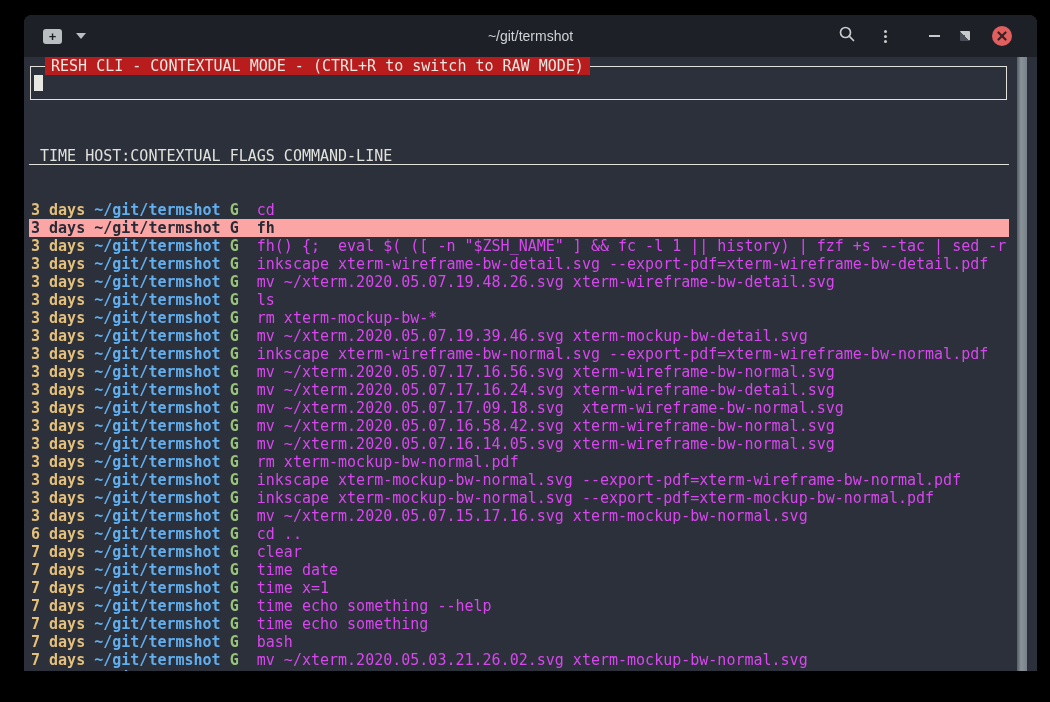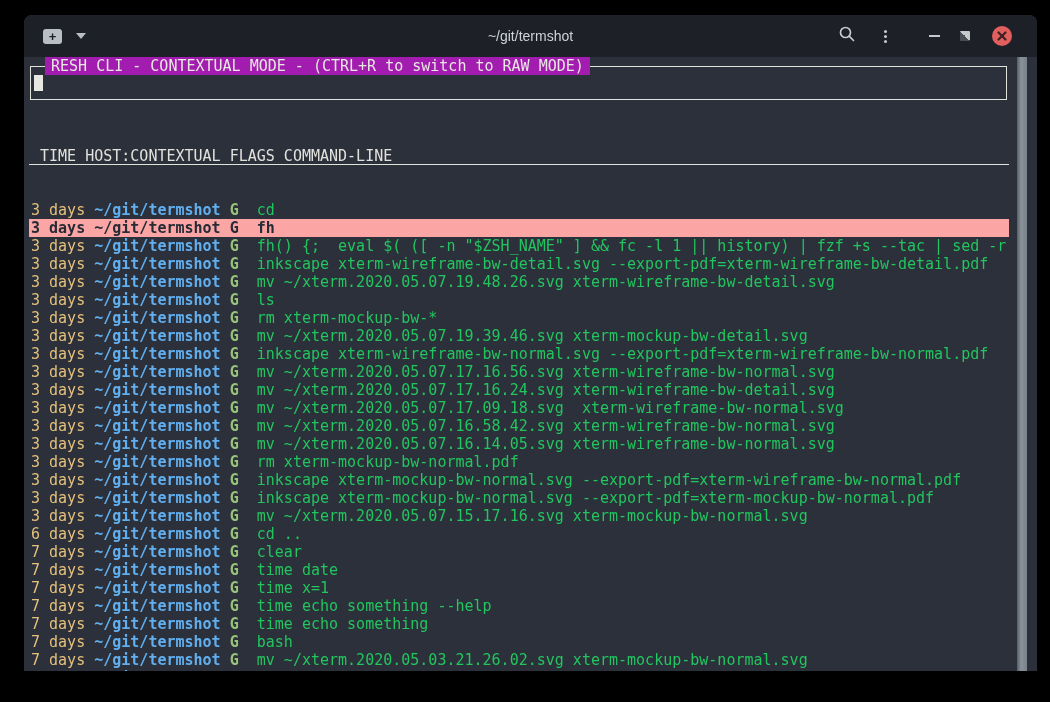--- a/index.html
+++ b/index.html
@@ -47,31 +47,31 @@
   .term{position:absolute;top:42px;left:0;right:0;bottom:0;font-size:15px;line-height:18px;color:#e2e2dc;}
   .scrollbar{
     position:absolute;top:0;bottom:0;right:10px;width:10px;
     background:linear-gradient(90deg,#565e66,#8a9399 40%,#78818a);
   }
   .frame{
     position:absolute;left:6px;top:9px;width:977px;height:34px;
     border:1px solid #e2e2dc;box-sizing:border-box;
   }
   .frame-title{
-    position:absolute;left:14px;top:-10px;background:#a21caf;padding:0 6px;
+    position:absolute;left:14px;top:-10px;background:#b91c1c;padding:0 6px;
     color:#e8e8e2;white-space:pre;
   }
   .cursor{position:absolute;left:3px;top:8px;width:9px;height:16px;background:#e8e8e2;}
   .grid{position:absolute;left:5px;top:54px;width:980px;white-space:pre;}
   .hdr{height:18px;border-bottom:1px solid #e2e2dc;box-sizing:border-box;padding-left:2px;}
   .row{height:18px;padding-left:2px;overflow:hidden;}
-  .c-time{color:#e5c07b;}
+  .c-time{color:#e5c07b;font-weight:bold;}
   .c-host{color:#61afef;font-weight:bold;}
   .c-flag{color:#98c379;font-weight:bold;}
-  .c-cmd{color:#22c55e;}
+  .c-cmd{color:#d946ef;}
   .row.selected{background:#fca5a5;font-weight:bold;}
   .row.selected span{color:#262b36;}
 </style>
 </head>
 <body>
 
 <div class="window">
 
   <div class="titlebar">
     <div class="newtab"><span>+</span></div>

